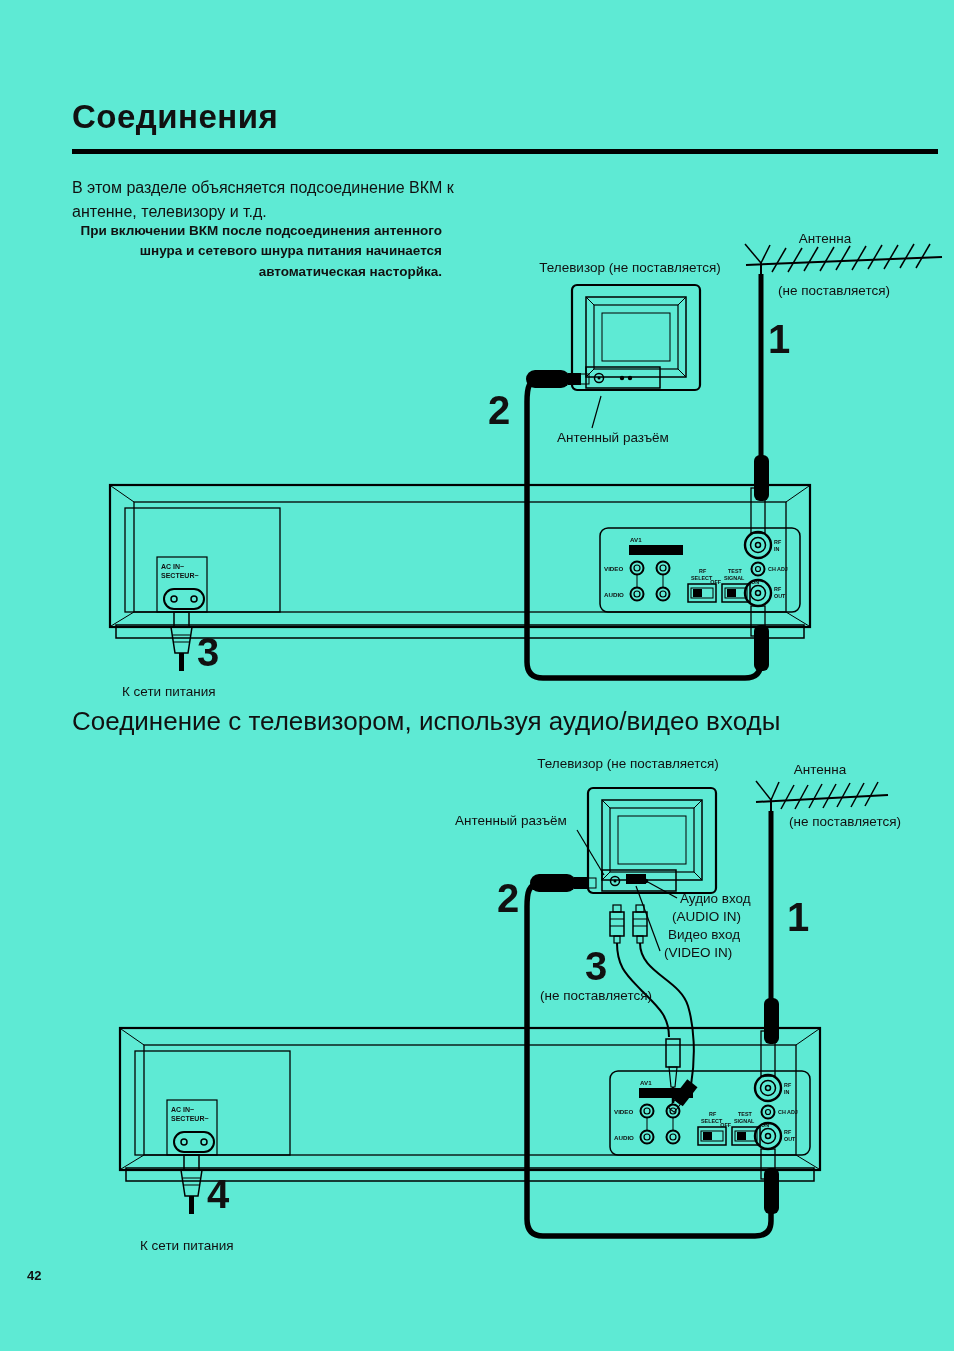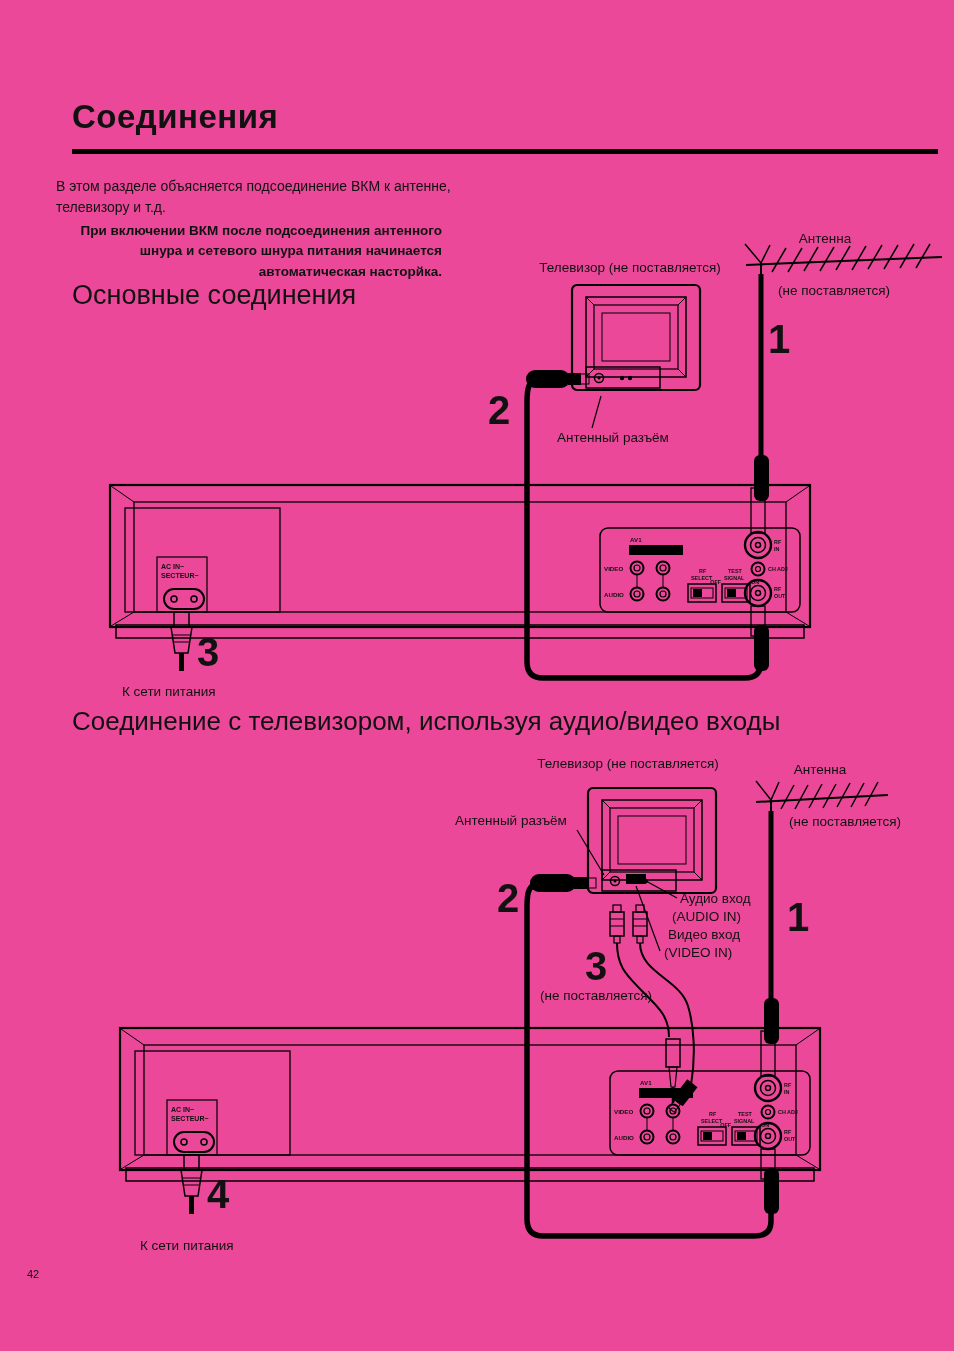--- a/index.html
+++ b/index.html
@@ -1,44 +1,43 @@
 <!DOCTYPE html>
 <html><head>
 <meta charset="utf-8">
 <style>
   html,body{margin:0;padding:0;background:#e8e8e8;}
-  .page{position:relative;width:954px;height:1351px;background:#ec4899;margin:0 auto;
+  .page{position:relative;width:954px;height:1351px;background:#5eead4;margin:0 auto;
         font-family:"Liberation Sans",sans-serif;color:#111;overflow:hidden;}
   .abs{position:absolute;}
   .title{left:72px;top:98px;font-size:33px;font-weight:700;letter-spacing:0.5px;}
   .rule{left:72px;top:149px;width:866px;height:5px;background:#000;}
-  .p1{left:56px;top:176px;width:440px;font-size:14px;line-height:1.5;}
+  .p1{left:72px;top:176px;width:440px;font-size:16px;line-height:1.5;}
   .p2{left:72px;top:221px;width:370px;font-size:13.5px;line-height:1.5;font-weight:700;text-align:right;}
   .h2a{left:72px;top:280px;font-size:27px;font-weight:400;}
   .body1{left:72px;top:319px;width:380px;font-size:13.5px;line-height:1.5;}
   .h2b{left:72px;top:706px;font-size:26px;font-weight:400;width:900px;}
-  .pgnum{left:27px;top:1268px;font-size:11px;font-weight:400;}
+  .pgnum{left:27px;top:1268px;font-size:13px;font-weight:700;}
   svg text{font-family:"Liberation Sans",sans-serif;fill:#111;}
   .lbl{font-size:13.5px;}
   .num{font-size:40px;font-weight:700;}
   .t7{font-size:7px;font-weight:700;}
   .t6{font-size:6.2px;font-weight:700;}
   .t5{font-size:5.4px;font-weight:700;}
   .oln{fill:none;stroke:#000;}
 </style>
 </head>
 <body>
 
 <div class="page">
 
   <div class="abs title">Соединения</div>
   <div class="abs rule"></div>
   <div class="abs p1">В этом разделе объясняется подсоединение ВКМ к антенне, телевизору и т.д.</div>
   <div class="abs p2">При включении ВКМ после подсоединения антенного шнура и сетевого шнура питания начинается автоматическая насторйка.</div>
-  <div class="abs h2a">Основные соединения</div>
   <div class="abs h2b">Соединение с телевизором, используя аудио/видео входы</div>
   <div class="abs pgnum">42</div>
 
   <svg class="abs" style="left:80px;top:210px;" width="870" height="495" viewBox="0 0 870 495">
     <defs>
       <pattern id="ht" width="4" height="4" patternUnits="userSpaceOnUse">
         <rect width="4" height="4" fill="#d7d7d7"></rect>
         <circle cx="1" cy="1" r="0.7" fill="#a6a6a6"></circle>
         <circle cx="3" cy="3" r="0.7" fill="#b0b0b0"></circle>
       </pattern>

